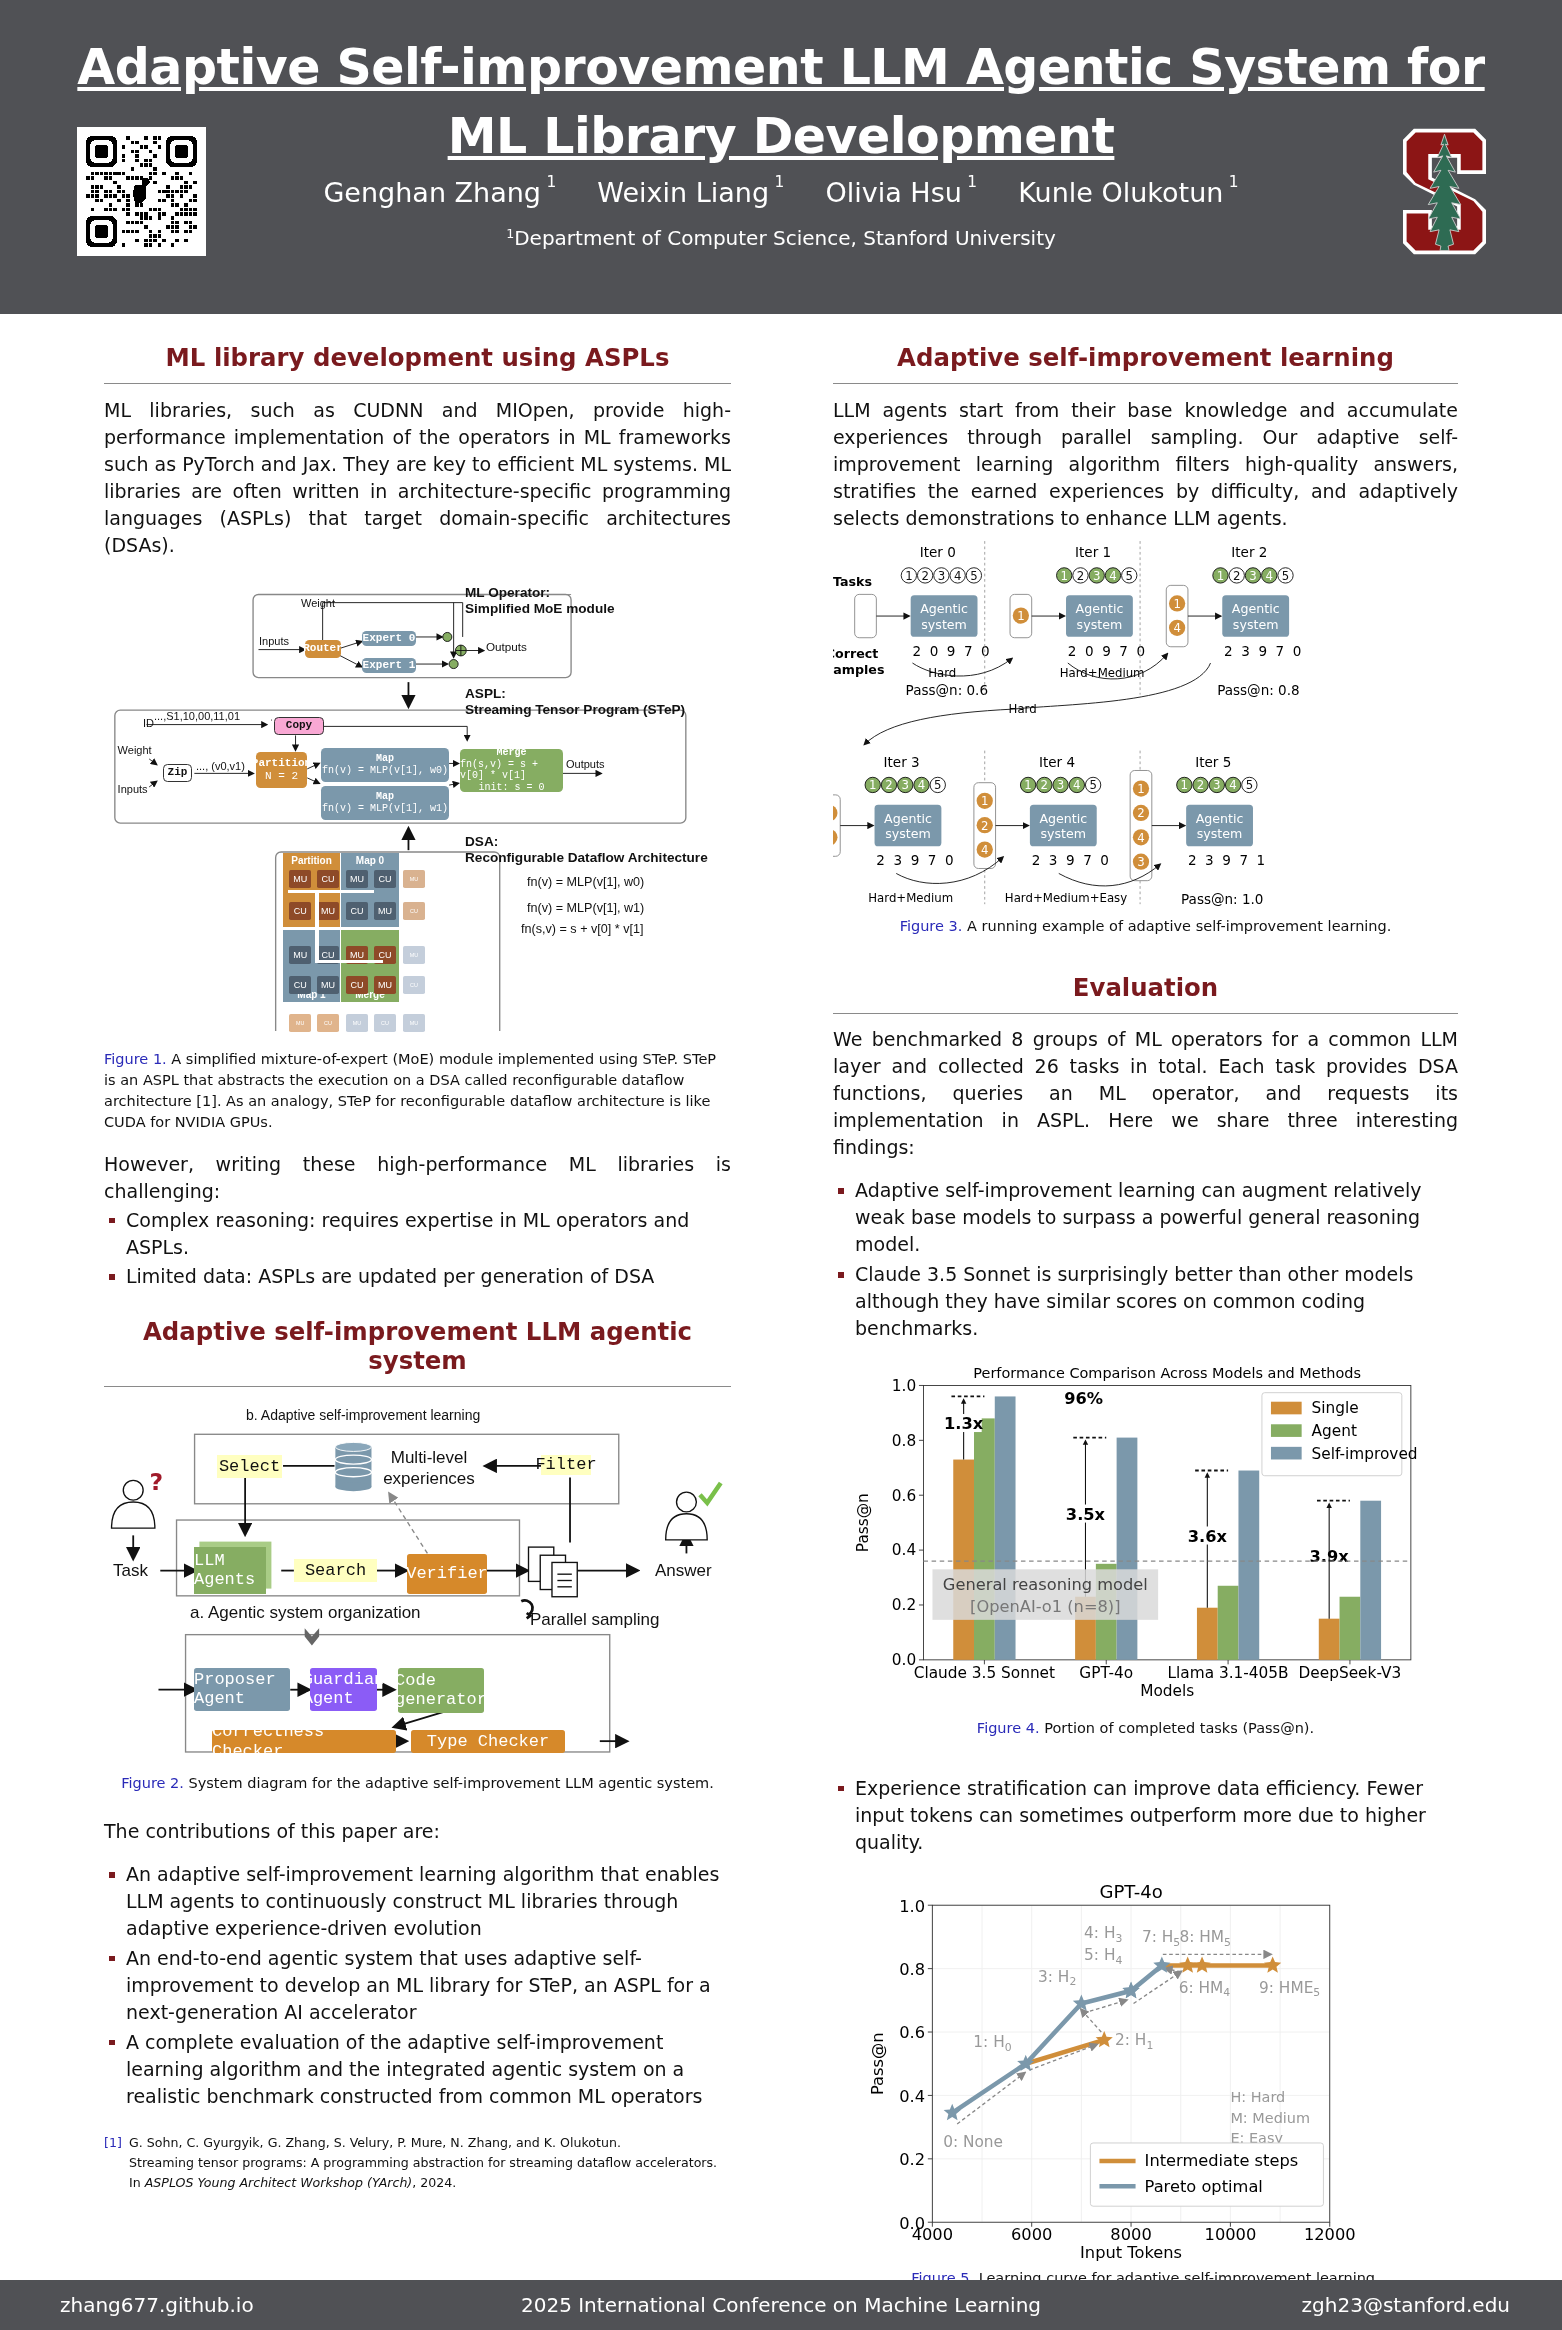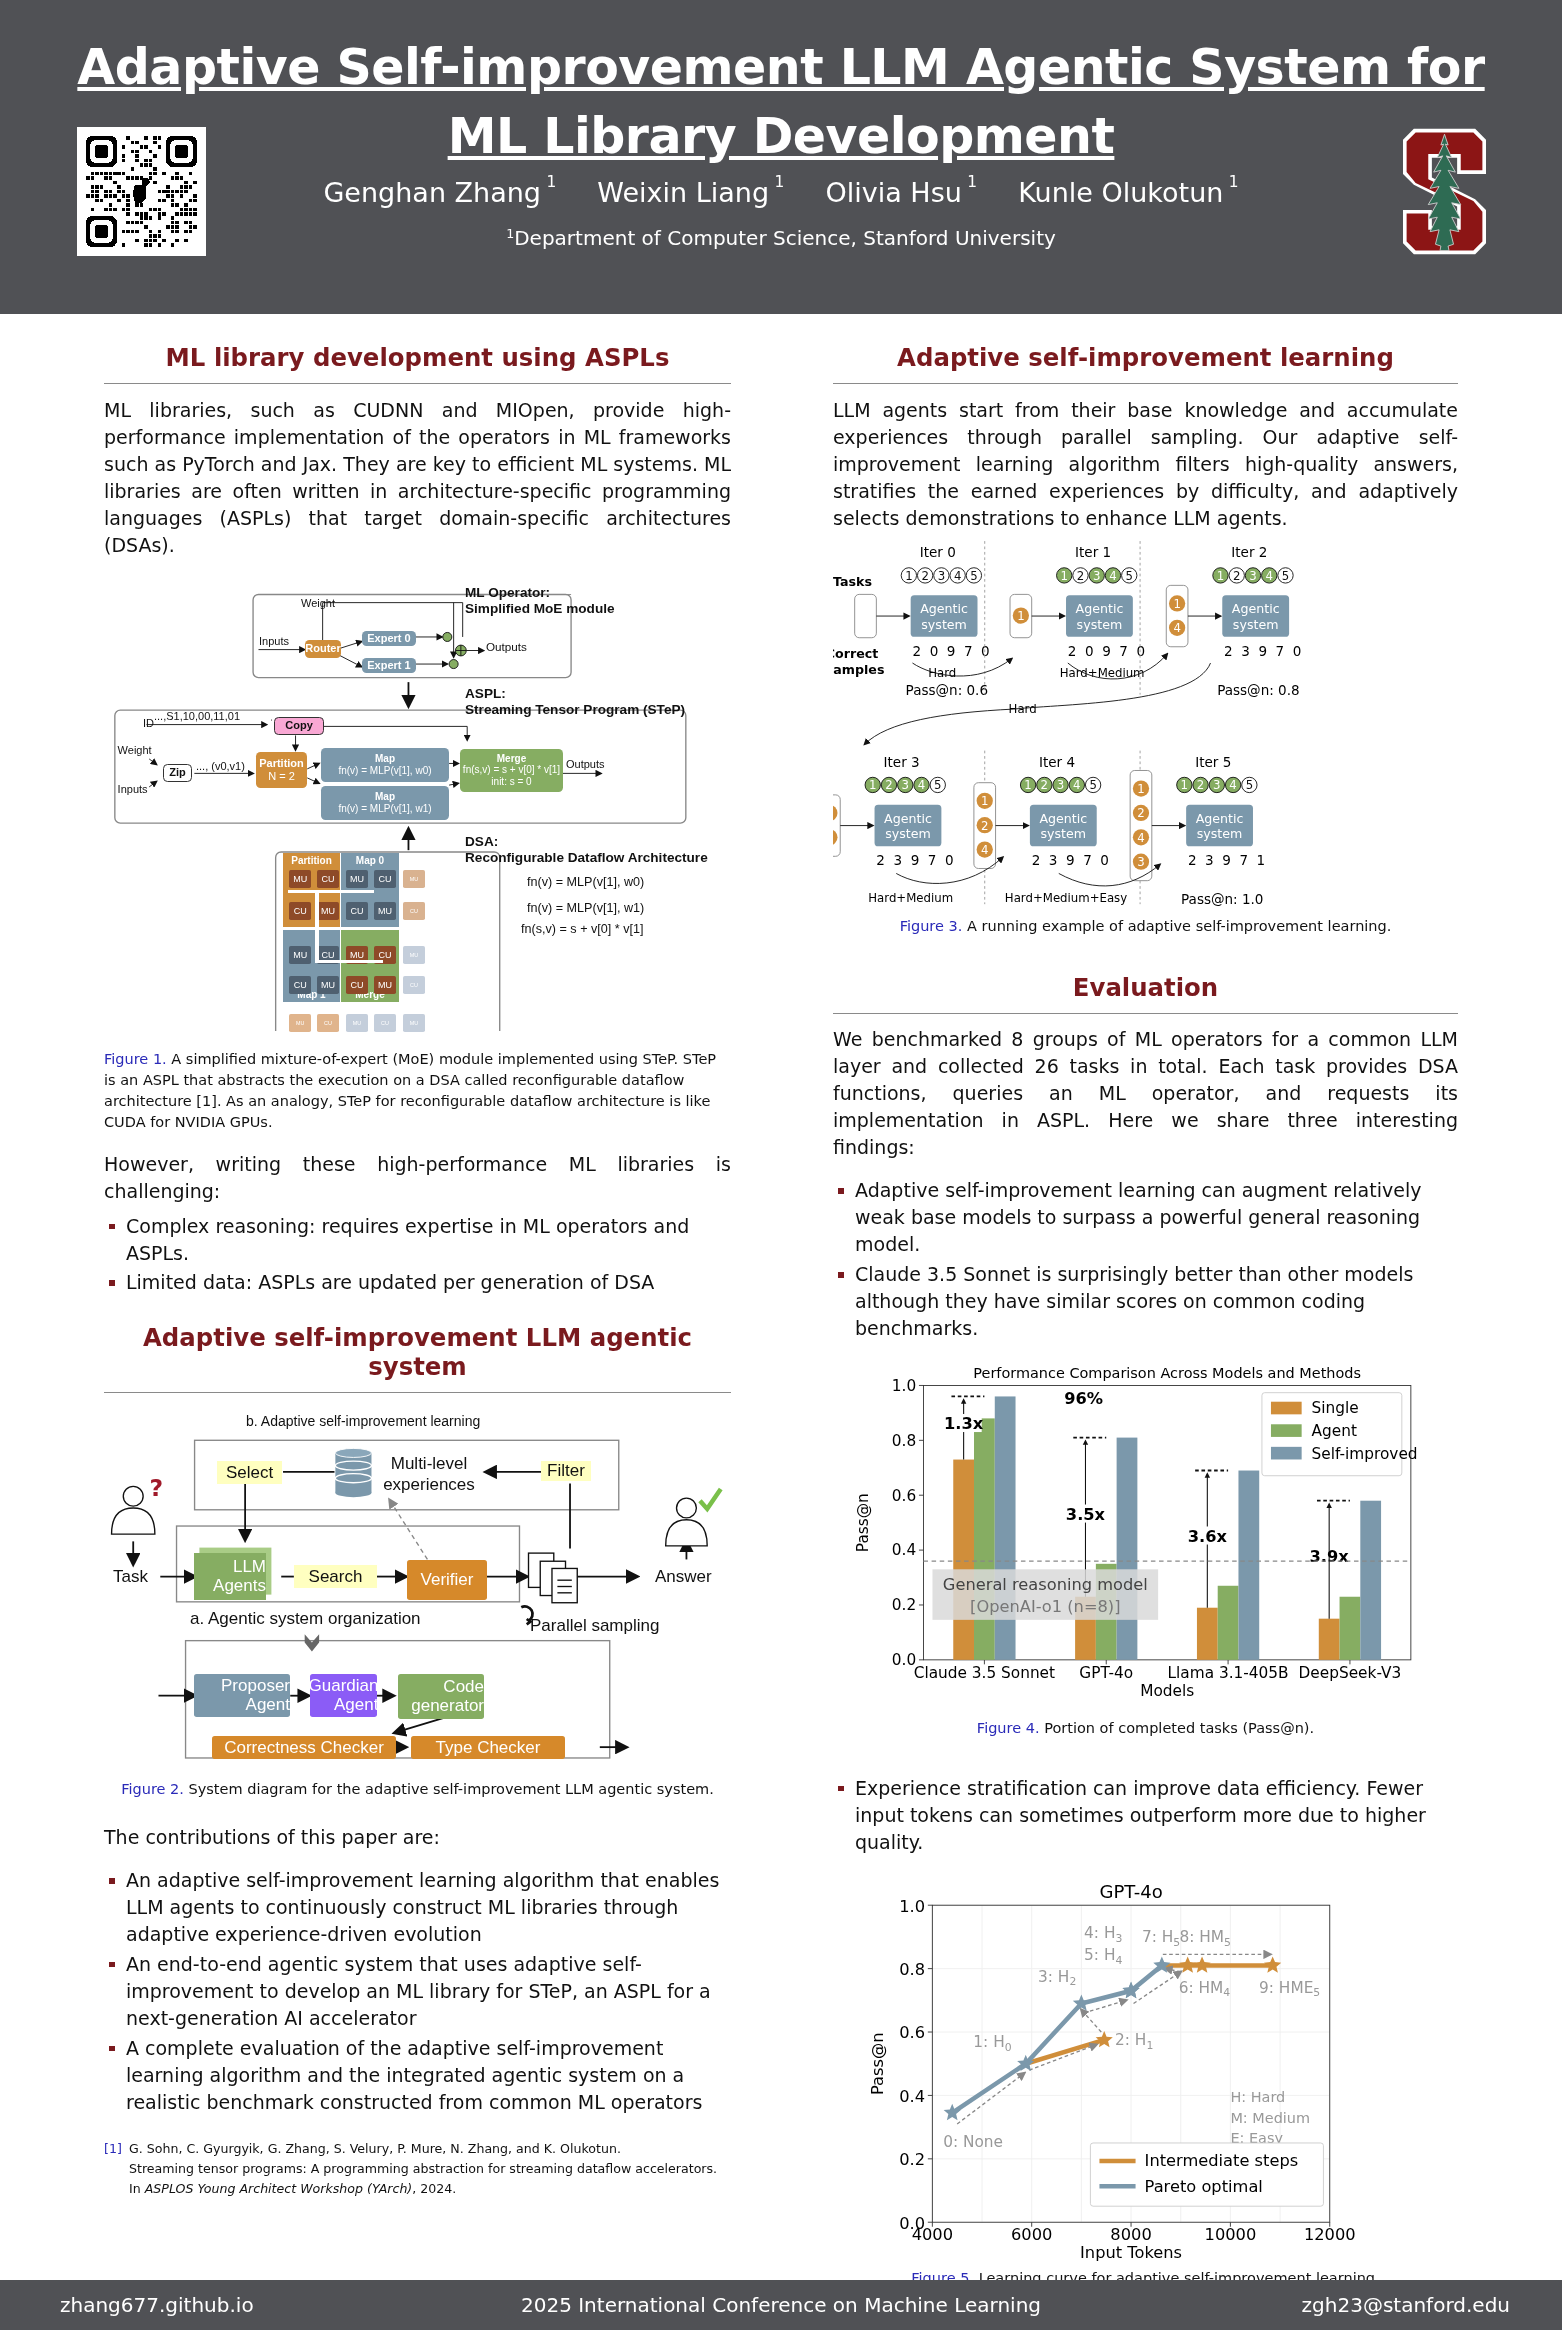--- a/index.html
+++ b/index.html
@@ -25,21 +25,21 @@
   .sec-title { text-align: center; color: #7a1a1e; font-weight: bold; font-size: 24.4px; padding-bottom: 11px; border-bottom: 1.8px solid #8a8a8a; margin-bottom: 12.6px; }
   p.body { font-size: 19px; line-height: 27px; text-align: justify; }
   ul.bul { list-style: none; }
   ul.bul li { position: relative; padding-left: 22px; font-size: 19px; line-height: 27px; margin-bottom: 2.7px; }
   ul.bul li::before { content: ""; position: absolute; left: 5.4px; top: 11px; width: 5.4px; height: 5.4px; background: #7a1a1e; }
   .caption { font-size: 14.5px; line-height: 21px; }
   .caption .figlab { color: #2a2ab8; }
   .center { text-align: center; }
 
   .fig { position: relative; }
-  .box { position: absolute; border-radius: 4.5px; color: #fff; font-family: Liberation Sans, sans-serif; font-weight: bold; text-align: right; display: flex; align-items: center; justify-content: center; flex-direction: column; line-height: 1.15; }
+  .box { position: absolute; border-radius: 4.5px; color: #fff; font-family: Liberation Mono, monospace; font-weight: bold; text-align: left; display: flex; align-items: center; justify-content: center; flex-direction: column; line-height: 1.15; }
   .lbl { position: absolute; font-family: "Liberation Sans", sans-serif; color: #111; white-space: nowrap; }
   .bold { font-weight: bold; }
   svg text { font-family: "DejaVu Sans", sans-serif; }
 
   
   .footer { position: absolute; left: 0; top: 2280px; width: 1562px; height: 51px; background: #505155; color: #fff; font-size: 20px; }
   .footer div { position: absolute; top: 12.6px; }
 </style>
 </head>
 <body>
@@ -375,21 +375,21 @@
         <div style="position: absolute; left: 32px; top: 110px; width: 68px; height: 3.6px; background: rgb(255, 255, 255);"></div>
       </div>
     <div class="lbl" style="left:423px;top:296px;font-size:12.6px;">fn(v) = MLP(v[1], w0)</div>
     <div class="lbl" style="left:423px;top:322px;font-size:12.6px;">fn(v) = MLP(v[1], w1)</div>
     <div class="lbl" style="left:417px;top:343px;font-size:12.6px;">fn(s,v) = s + v[0] * v[1]</div>
   </div>
 
   <p class="caption" style="margin-top:18px;"><span class="figlab">Figure 1.</span> <span>A simplified mixture-of-expert (MoE) module implemented using STeP. STeP is an ASPL that abstracts the execution on a DSA called reconfigurable dataflow architecture [1]. As an analogy, STeP for reconfigurable dataflow architecture is like CUDA for NVIDIA GPUs.</span></p>
 
   <p class="body" style="margin-top:18px;">However, writing these high-performance ML libraries is challenging:</p>
-  <ul class="bul" style="margin-top:8px;">
+  <ul class="bul" style="margin-top:2px;">
     <li>Complex reasoning: requires expertise in ML operators and ASPLs.</li>
     <li>Limited data: ASPLs are updated per generation of DSA</li>
   </ul>
 
   <div class="sec-title" style="margin-top:27px;">Adaptive self-improvement LLM agentic system</div>
 
   <div class="fig" style="height:361px;">
     <svg width="627" height="361" style="position:absolute;left:0;top:0" viewBox="0 0 694 400">
       <defs>
         <marker id="ah2" markerWidth="8" markerHeight="8" refX="6" refY="4" orient="auto">

